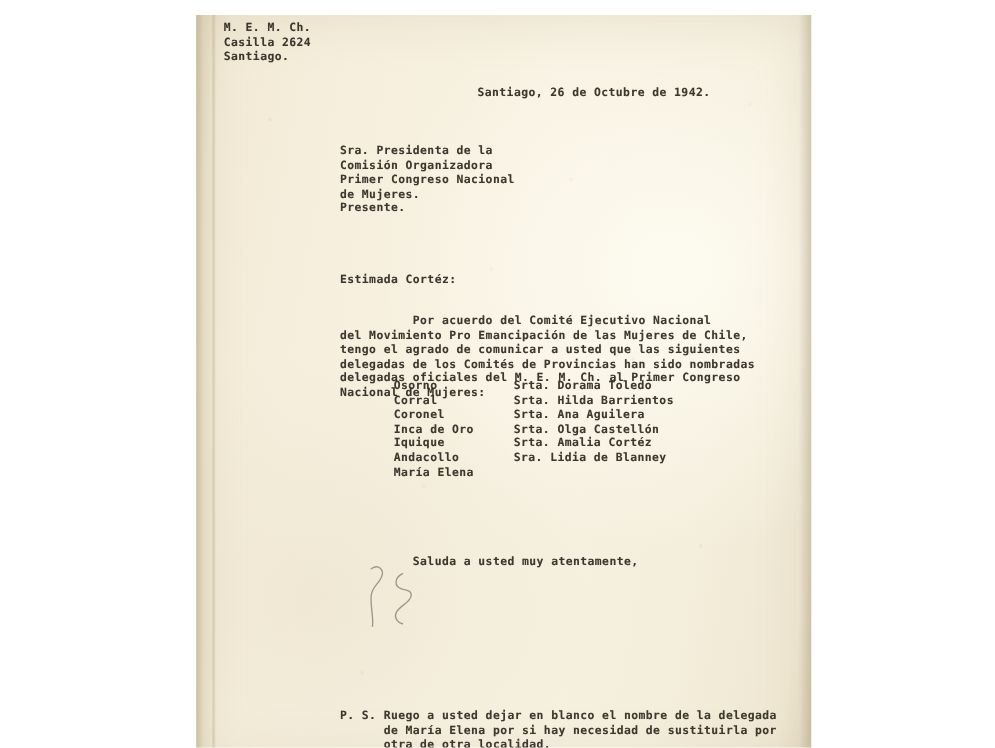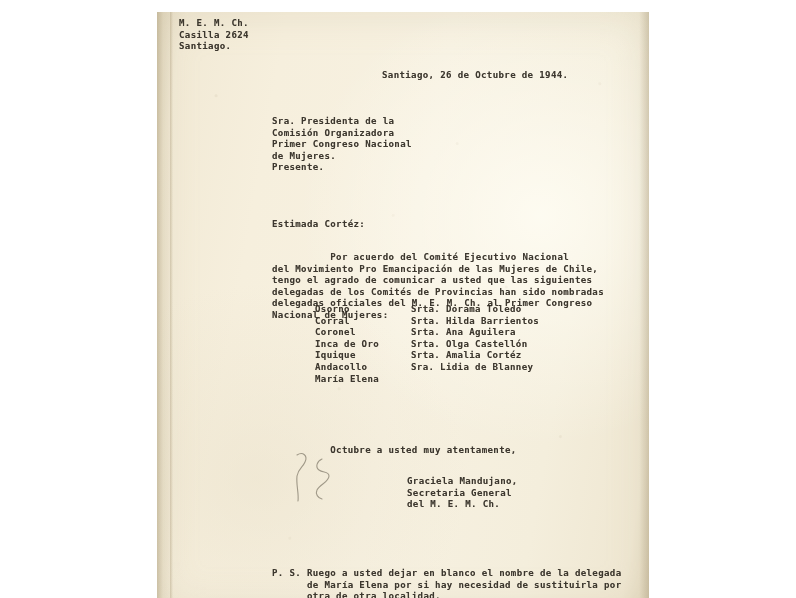--- a/index.html
+++ b/index.html
@@ -129,45 +129,42 @@
     <div id="paper-grain"></div>
     <div id="paper-left-fold"></div>
     <div id="paper-left-fold2"></div>
     <div id="paper-right-edge"></div>
     <div id="paper-bottom-edge"></div>
 
     <div class="tw" id="letterhead">M. E. M. Ch.
 Casilla 2624
 Santiago.</div>
 
-    <div class="tw" id="dateline">Santiago, 26 de Octubre de 1944.</div>
+    <div class="tw" id="dateline">Santiago, 26 de Octubre de 1942.</div>
 
     <div class="tw" id="recipient">Sra. Presidenta de la
 Comisión Organizadora
 Primer Congreso Nacional
 de Mujeres.
 Presente.</div>
 
     <div class="tw" id="salutation">Estimada Cortéz:</div>
 
     <div class="tw" id="body1">          Por acuerdo del Comité Ejecutivo Nacional
 del Movimiento Pro Emancipación de las Mujeres de Chile,
 tengo el agrado de comunicar a usted que las siguientes
 delegadas de los Comités de Provincias han sido nombradas
 delegadas oficiales del M. E. M. Ch. al Primer Congreso
 Nacional de Mujeres:</div>
 
     <div class="tw" id="delegates"><div class="row"><span class="city">Osorno</span><span class="name">Srta. Dorama Toledo</span></div><div class="row"><span class="city">Corral</span><span class="name">Srta. Hilda Barrientos</span></div><div class="row"><span class="city">Coronel</span><span class="name">Srta. Ana Aguilera</span></div><div class="row"><span class="city">Inca de Oro</span><span class="name">Srta. Olga Castellón</span></div><div class="row"><span class="city">Iquique</span><span class="name">Srta. Amalia Cortéz</span></div><div class="row"><span class="city">Andacollo</span><span class="name">Sra. Lidia de Blanney</span></div><div class="row"><span class="city">María Elena</span><span class="name"></span></div></div>
 
 
-    <div class="tw" id="closing">          Octubre a usted muy atentamente,</div>
+    <div class="tw" id="closing">          Saluda a usted muy atentamente,</div>
 
-    <div class="tw" id="signature">Graciela Mandujano,
-Secretaria General
-del M. E. M. Ch.</div>
 
     <div class="tw" id="postscript">P. S. Ruego a usted dejar en blanco el nombre de la delegada
       de María Elena por si hay necesidad de sustituirla por
       otra de otra localidad.</div>
 
     <div id="handmark">
       <svg width="70" height="58" viewBox="0 0 70 58" fill="none" stroke="#5d5647" stroke-width="1.1" stroke-linecap="round">
         <path d="M13 6 C19 2, 24 7, 21 13 C19 18, 14 20, 13 27 C12 36, 15 44, 14 52"></path>
         <path d="M38 10 C33 12, 31 18, 35 21 C39 24, 45 22, 45 27 C45 33, 36 35, 33 41 C31 45, 34 49, 38 50"></path>
       </svg>

